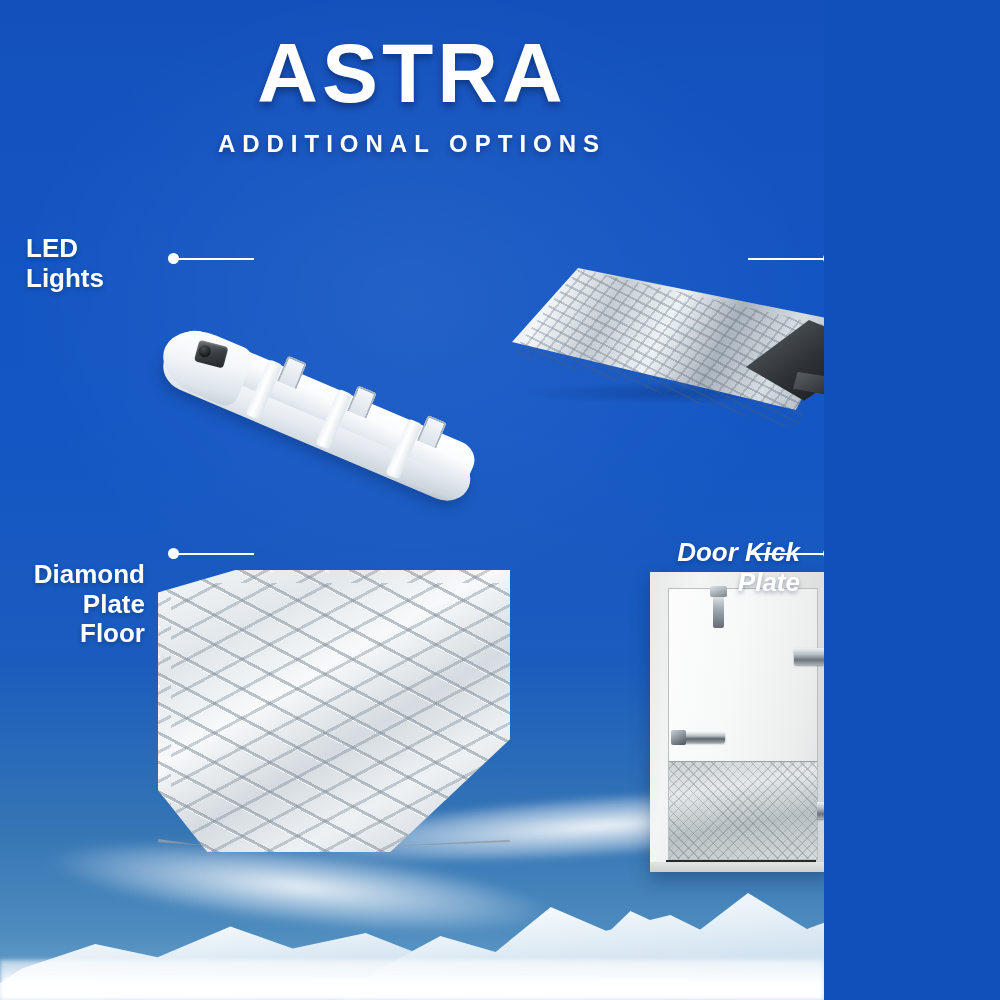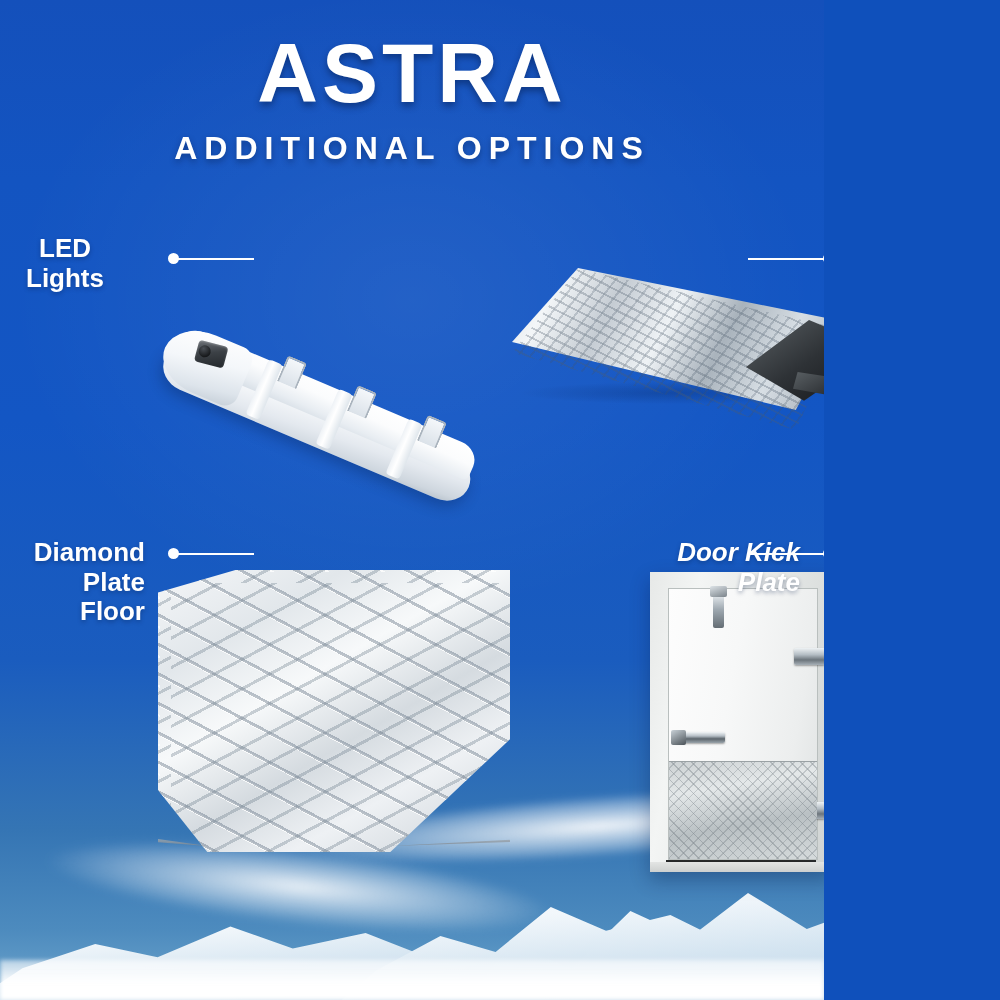--- a/index.html
+++ b/index.html
@@ -29,36 +29,36 @@
 
   
   .header{position:absolute;left:0;right:0;top:34px;text-align:center;z-index:6;}
   .title{
     font-size:84px;line-height:.95;font-weight:bold;color:#ffffff;
     letter-spacing:4px;
     text-shadow:0 4px 7px rgba(0,20,60,.45);
     margin:0;
   }
   .subtitle{
-    margin:16px 0 0 0;font-size:32px;font-weight:bold;color:#ffffff;
+    margin:16px 0 0 0;font-size:24px;font-weight:bold;color:#ffffff;
     letter-spacing:7px;
     text-shadow:0 3px 6px rgba(0,20,60,.40);
   }
 
   
   .label{
     position:absolute;z-index:7;color:#fff;font-weight:bold;
     font-size:26px;line-height:1.14;
     text-shadow:0 2px 4px rgba(0,25,70,.35);
     white-space:pre-line;
   }
 
-  .lbl-led   {left:0; top:234px; width:130px;text-align:center;}
+  .lbl-led   {left:26px; top:234px; width:130px;text-align:left;}
   .lbl-ramp  {right:24px;top:234px; width:160px;text-align:right;}
-  .lbl-floor {left:10px; top:538px; width:135px;text-align:right;}
+  .lbl-floor {left:10px; top:560px; width:135px;text-align:right;}
   .lbl-kick  {right:24px;top:538px; width:160px;text-align:right;font-style:italic;}
 
   
   .conn{position:absolute;z-index:7;height:11px;}
   .conn .bar{position:absolute;top:4.5px;height:2px;background:#fff;}
   .conn .dot{position:absolute;top:0;width:11px;height:11px;border-radius:50%;background:#fff;}
   .conn.dot-left  .dot{left:0;}
   .conn.dot-left  .bar{left:6px;right:0;}
   .conn.dot-right .dot{right:0;}
   .conn.dot-right .bar{right:6px;left:0;}

